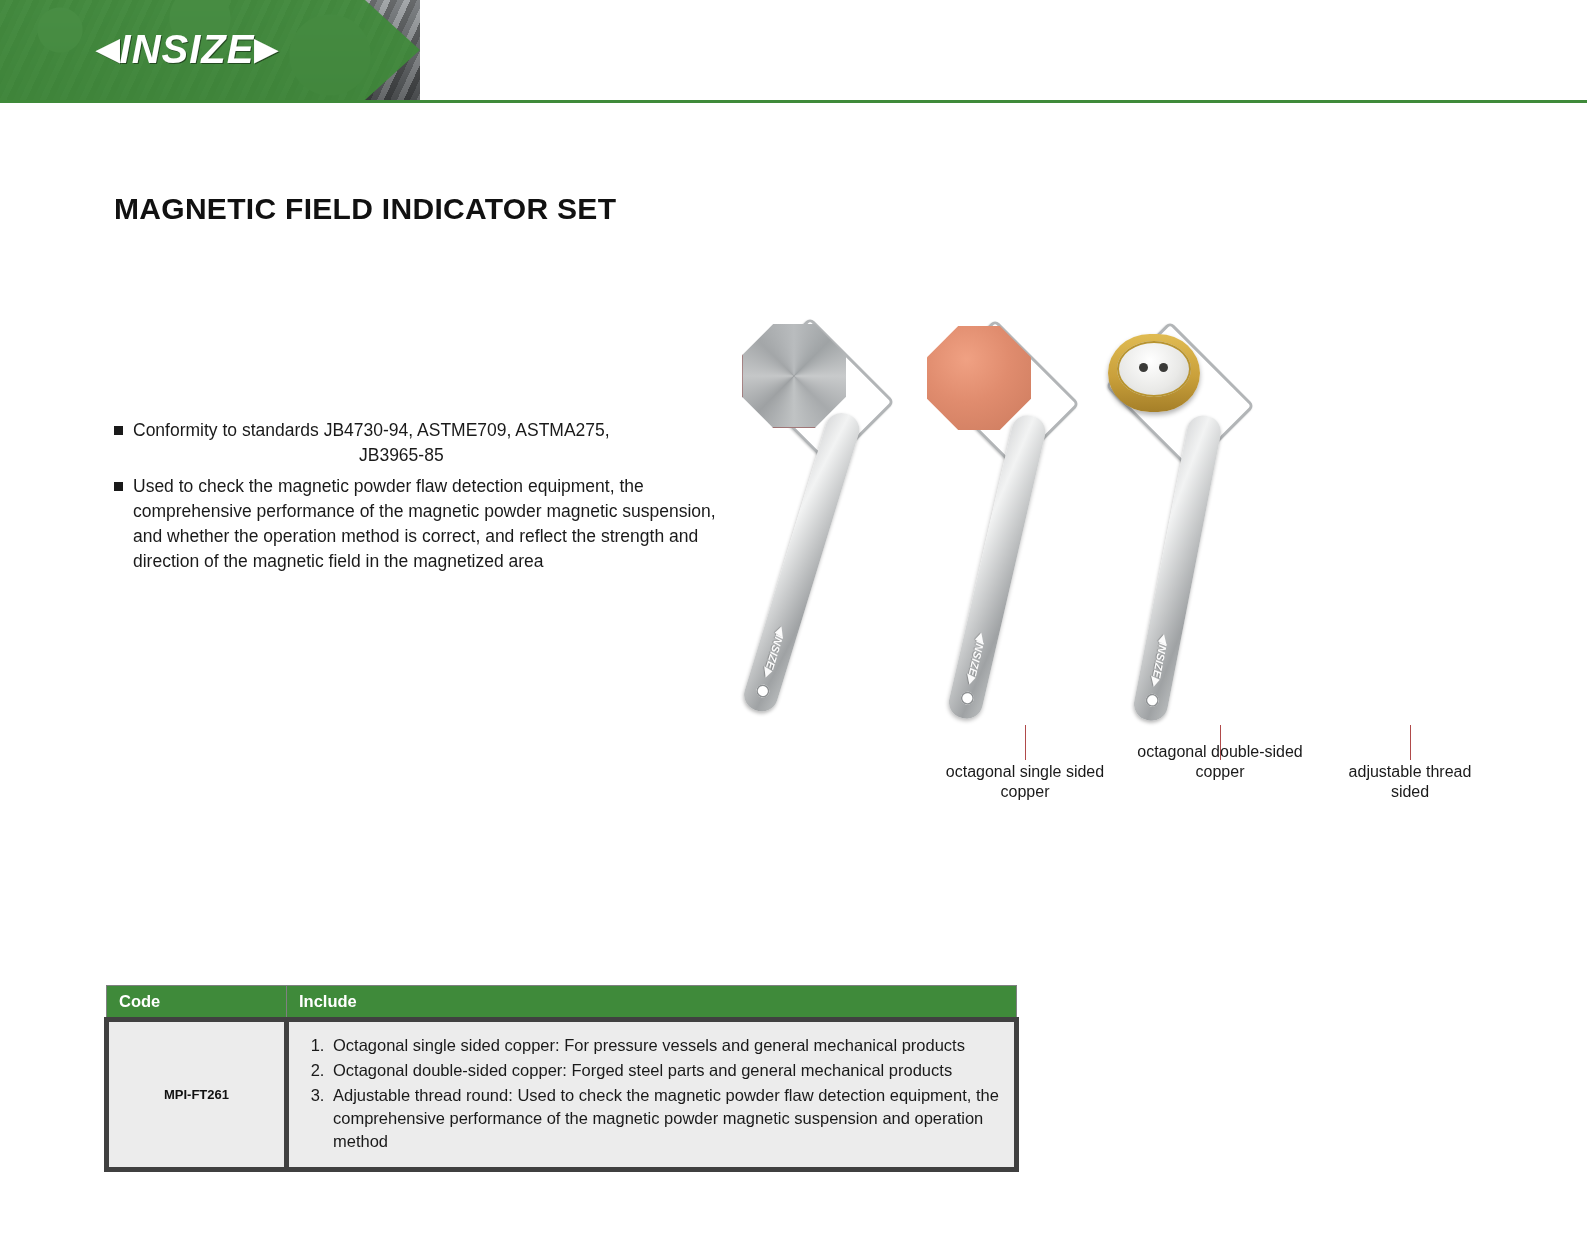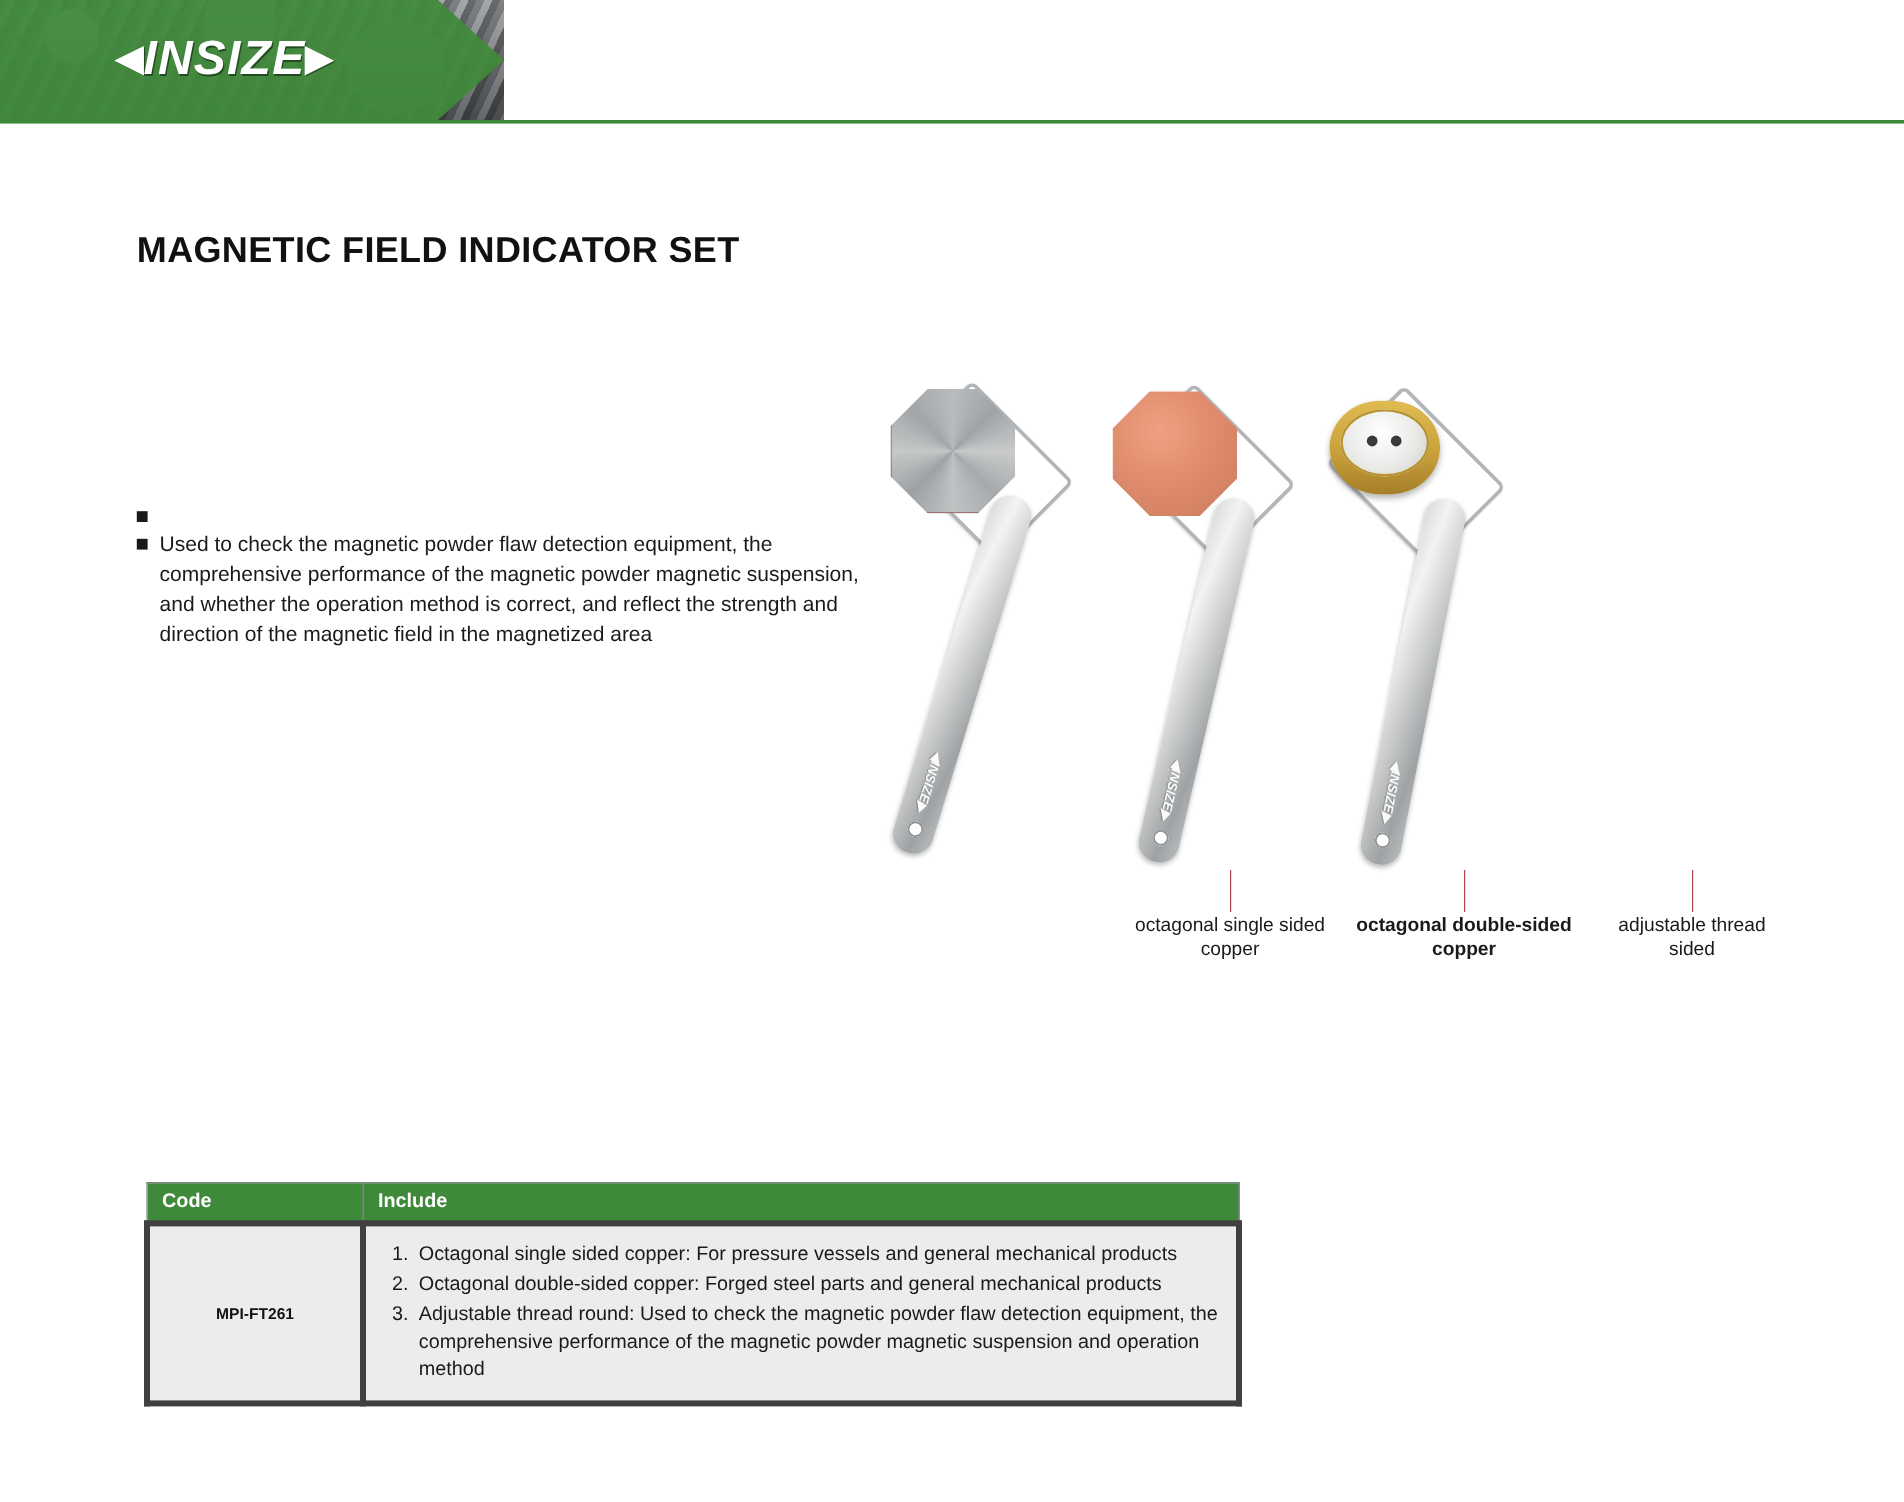--- a/index.html
+++ b/index.html
@@ -229,21 +229,21 @@
     position: absolute;
     font-size: 16px;
     line-height: 20px;
     color: #1a1a1a;
     text-align: center;
   }
 
   
   .spec-table {
     position: absolute;
-    left: 120px; top: 985px;
+    left: 104px; top: 985px;
     width: 915px;
     border-collapse: collapse;
     font-size: 16.5px;
   }
   .spec-table th {
     background: #3f8a3a;
     color: #ffffff;
     font-size: 16.5px;
     font-weight: 700;
     text-align: left;
@@ -289,20 +289,24 @@
     <span class="logo-arrow">▶</span>
   </div>
 </div>
 <div class="header-rule"></div>
 
 <div class="page-title">MAGNETIC FIELD INDICATOR SET</div>
 
 <div class="bullets">
   <div class="bullet-row">
     <span class="bullet-mark"></span>
+    <span class="bullet-text">
+      <span>Conformity to standards  JB4730-94, ASTME709, ASTMA275,</span>
+      <span class="indent-line">JB3965-85</span>
+    </span>
   </div>
   <div class="bullet-row">
     <span class="bullet-mark"></span>
     <span class="bullet-text">Used to check the magnetic powder flaw detection equipment, the comprehensive performance of the magnetic powder magnetic suspension, and whether the operation method is correct, and reflect the strength and direction of the magnetic field in the magnetized area</span>
   </div>
 </div>
 
 <div class="product-area">
 
   <div class="tool" style="left:10px; top:10px;">
@@ -338,21 +342,21 @@
   </div>
 
   <div class="leader" style="left:305px; top:425px; height:35px;"></div>
   <div class="leader" style="left:500px; top:425px; height:35px;"></div>
   <div class="leader" style="left:690px; top:425px; height:35px;"></div>
 
   <div class="caption" style="left:185px; top:462px; width:240px;">
     <div>octagonal single sided</div>
     <div>copper</div>
   </div>
-  <div class="caption" style="left:385px; top:462px; width:230px;font-weight:bold;">
+  <div class="caption" style="left:385px; top:442px; width:230px;">
     <div>octagonal double-sided</div>
     <div>copper</div>
   </div>
   <div class="caption" style="left:600px; top:462px; width:180px;">
     <div>adjustable thread</div>
     <div>sided</div>
   </div>
 </div>
 
 <table class="spec-table">

